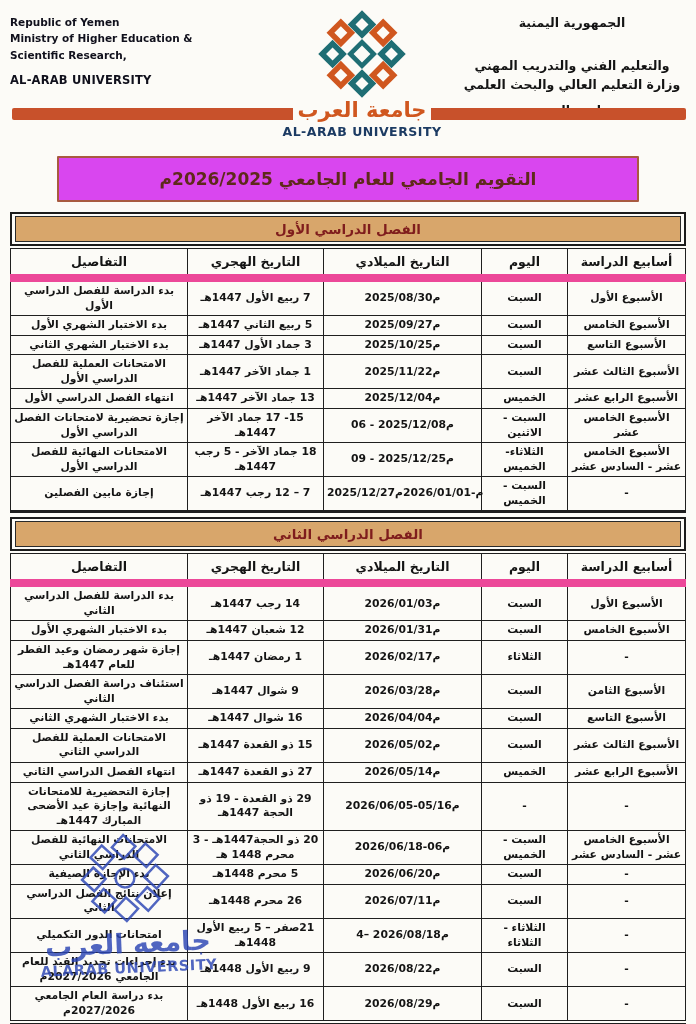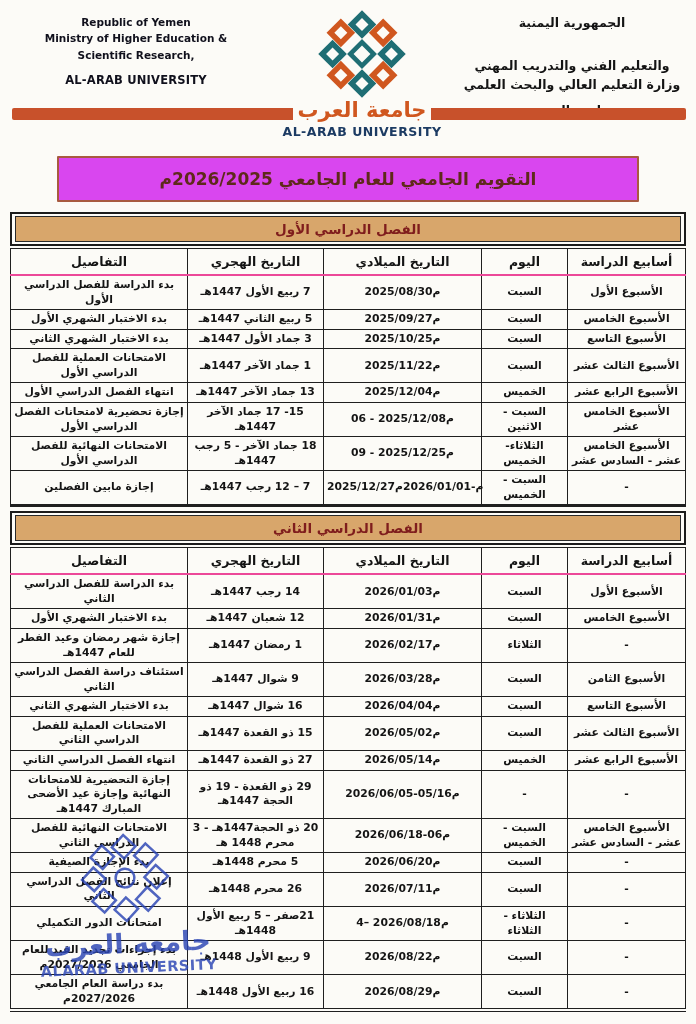--- a/index.html
+++ b/index.html
@@ -4,21 +4,21 @@
 <style>
   html,body{margin:0;padding:0;}
   body{
     width:696px;height:1024px;position:relative;overflow:hidden;
     background:#fcfbf7;
     font-family:"DejaVu Sans","Liberation Sans",sans-serif;
     color:#141414;
   }
   
   .header{display:flex;align-items:flex-start;padding:8px 10px 0 10px;position:relative;}
-  .hdr-en{width:252px;text-align:center;font-weight:bold;font-size:10.5px;line-height:1.55;color:#10101c;padding-top:6px;}
+  .hdr-en{width:252px;font-weight:bold;font-size:10.5px;line-height:1.55;color:#10101c;padding-top:6px;}
   .hdr-en .uni{margin-top:9px;font-size:11.5px;letter-spacing:.2px;}
   .hdr-ar{width:220px;text-align:center;font-weight:bold;font-size:12.5px;line-height:1.5;direction:rtl;padding-top:6px;margin-right:4px;}
   .hdr-ar .l1{margin-bottom:24px;}
   .hdr-ar .l4{margin-top:8px;}
   .hdr-logo{flex:1;text-align:center;position:relative;z-index:2;}
   .logo-star{display:block;margin:0 auto;}
   .logo-ar{font-size:21px;font-weight:bold;color:#d0571f;line-height:1;background:#fcfbf7;display:inline-block;padding:0 4px;}
   .logo-en{font-size:12.5px;font-weight:bold;color:#1c3b63;letter-spacing:.5px;background:#fcfbf7;display:inline-block;padding:1px 6px;position:relative;z-index:2;}
   .orange-bar{position:absolute;left:12px;right:10px;top:108px;height:12px;background:#c8512b;border-radius:2px;z-index:1;}
   
@@ -28,21 +28,21 @@
     display:flex;align-items:center;justify-content:center;
     color:#5e2a1a;font-weight:bold;font-size:17px;direction:rtl;
   }
   
   .section{margin:0 10px 4px 10px;}
   .sec-head-outer{border:2px solid #1c1c1c;padding:2px 3px;background:#fdfcf8;}
   .sec-head{background:#d8a66b;border:1px solid #2a2a2a;text-align:center;font-weight:bold;font-size:13.5px;padding:4px 0;direction:rtl;color:#7f1d1d;}
   table{width:100%;border-collapse:collapse;direction:rtl;table-layout:fixed;margin-top:2px;}
   col.c0{width:118px;} col.c1{width:86px;} col.c2{width:158px;} col.c3{width:136px;}
   th,td{border:1px solid #1f1f1f;text-align:center;vertical-align:middle;padding:1px 3px;}
-  thead th{font-size:12.5px;font-weight:bold;padding:5px 2px;border-bottom:2px solid #ec4899;}
+  thead th{font-size:12.5px;font-weight:bold;padding:5px 2px;border-bottom:8px solid #ec4899;}
   tbody td{font-size:10.8px;font-weight:bold;line-height:1.35;padding:2px 3px;}
   tbody td.c2{direction:ltr;}
   .sem1 table{border-bottom:3px solid #1f1f1f;}
   .sem2 table{border-bottom:4px double #1f1f1f;}
   
   .note{margin:10px 16px 0 16px;direction:rtl;text-align:right;font-size:11.5px;font-weight:bold;color:#101010;}
   
   .stamp{position:absolute;left:26px;top:826px;width:200px;text-align:center;color:#2b45b4;opacity:.82;transform:rotate(-2.5deg);pointer-events:none;z-index:5;}
   .stamp svg{display:block;margin:0 auto;}
   .stamp-ar{font-size:27px;font-weight:bold;letter-spacing:3px;line-height:1.05;}

